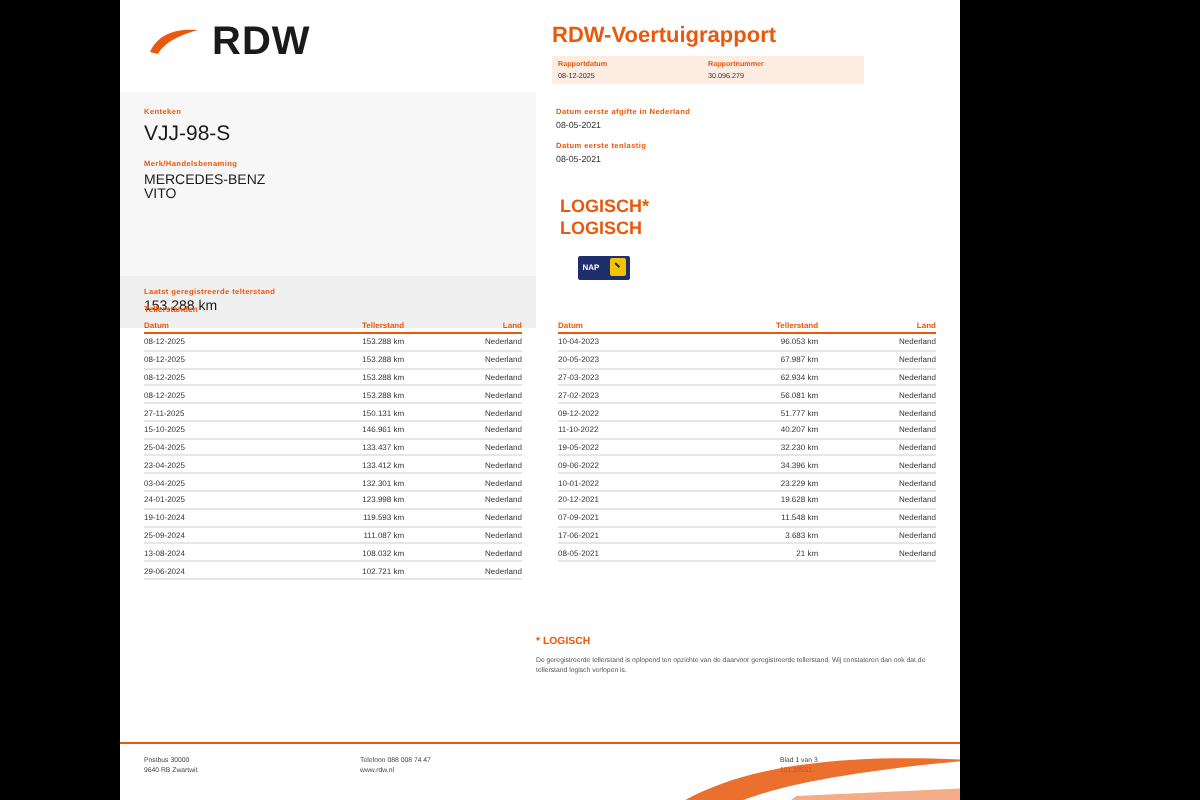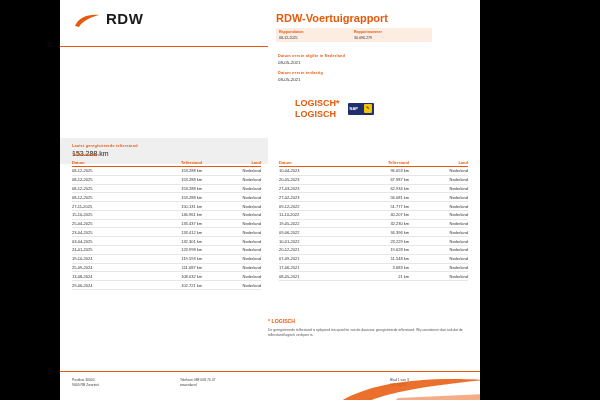--- a/index.html
+++ b/index.html
@@ -2,21 +2,21 @@
 <html><head>
 <meta charset="utf-8">
 <style>
   html,body{margin:0;padding:0;background:#000;}
   body{width:600px;height:400px;overflow:hidden;font-family:"Liberation Sans",sans-serif;}
   #page{position:absolute;left:60px;top:0;width:420px;height:400px;background:#ffffff;overflow:hidden;}
 
   
   .hdr{position:relative;height:46px;}
   .logo-mark{position:absolute;left:14px;top:14px;width:26px;height:14px;}
-  .logo-word{position:absolute;left:46px;top:10px;font-size:15px;font-weight:bold;color:#1a1a1a;letter-spacing:.5px;}
+  .logo-word{position:absolute;left:46px;top:10px;font-size:20px;font-weight:bold;color:#1a1a1a;letter-spacing:.5px;}
   .rep-title{position:absolute;left:216px;top:12px;font-size:11px;font-weight:bold;color:#e8590c;}
   .rep-meta{position:absolute;left:216px;top:28px;width:150px;background:#fdece1;padding:2px 3px;}
   .rep-meta .row{display:flex;font-size:3.6px;color:#333;}
   .rep-meta .row .c{width:50%;}
   .rep-meta .lbl{color:#e8590c;font-weight:bold;}
   .rep-meta .val{margin-top:2px;color:#333;}
 
   .hdr-rule{position:absolute;left:0;top:46px;width:420px;height:1px;background:#e8590c;}
 
   
@@ -81,28 +81,37 @@
       </div>
       <div class="row val">
         <div class="c">08-12-2025</div>
         <div class="c">30.096.279</div>
       </div>
     </div>
   </div>
   <div class="hdr-rule"></div>
 
   <div class="band">
+    <div class="left">
+      <div class="pad">
+        <div class="cap">Kenteken</div>
+        <div class="big" style="margin-top:3px">VJJ-98-S</div>
+        <div class="cap" style="margin-top:7px">Merk/Handelsbenaming</div>
+        <div class="med" style="margin-top:3px">MERCEDES-BENZ</div>
+        <div class="med">VITO</div>
+      </div>
+    </div>
     <div class="right">
       <div class="pad" style="padding-left:10px;">
         <div class="cap">Datum eerste afgifte in Nederland</div>
         <div class="small-val" style="margin-top:2px">08-05-2021</div>
         <div class="cap" style="margin-top:6px">Datum eerste tenlastig</div>
         <div class="small-val" style="margin-top:2px">08-05-2021</div>
       </div>
-      <div class="badges" style="left:27px;top:52px;">
+      <div class="badges" style="left:12px;top:52px;flex-direction:column;">
         <div>
           <div class="logisch">LOGISCH*</div>
           <div class="logisch">LOGISCH</div>
         </div>
         <div class="natbadge">
           <span>NAP</span>
           <div class="chk"></div>
         </div>
       </div>
     </div>

